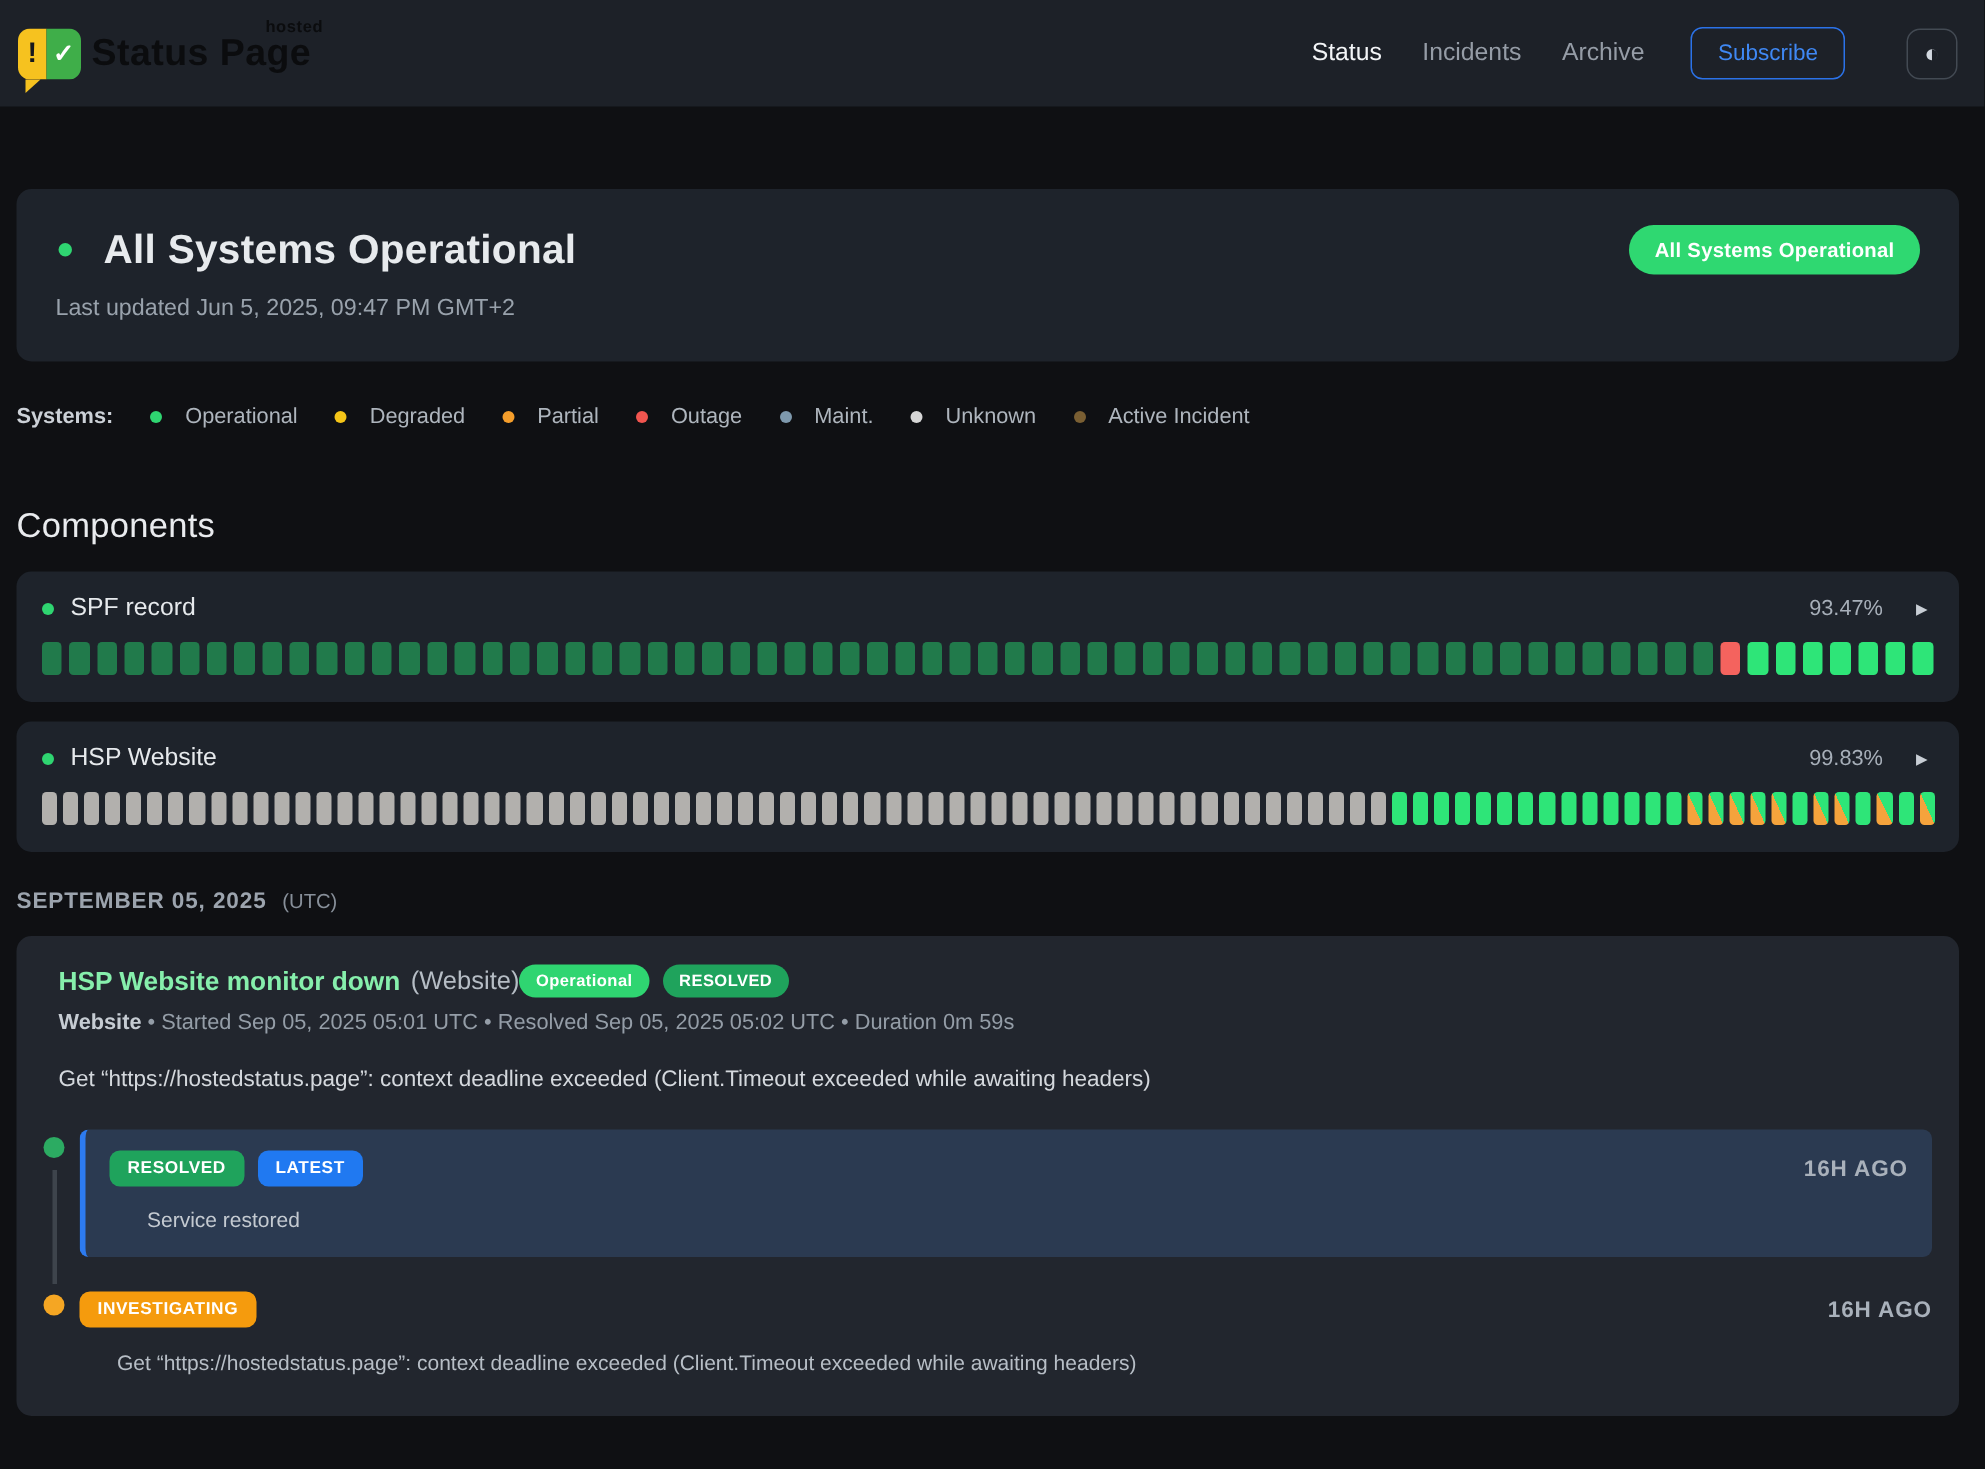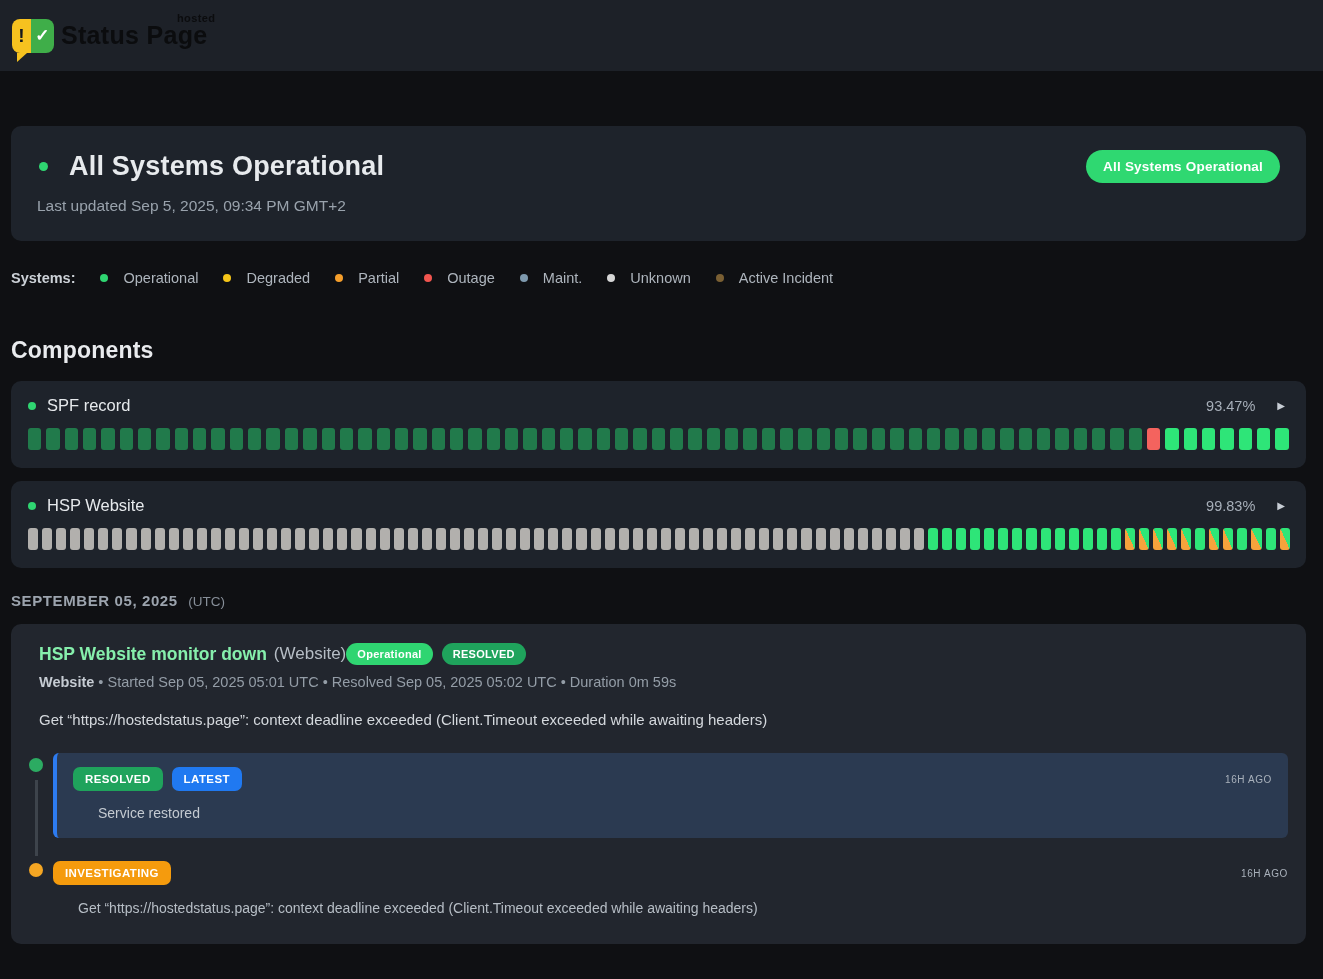--- a/index.html
+++ b/index.html
@@ -56,21 +56,21 @@
     font-size:13.5px; font-weight:700; letter-spacing:.2px;
     padding:9px 17px; border-radius:999px;
   }
   .overview-updated { margin-top:14px; font-size:15.5px; color:#99a2ac; }
   
   .legend { margin-top:20px; padding:9px 0; display:flex; align-items:center; gap:25px; font-size:14.5px; }
   .legend-title { font-weight:700; color:#ccd1d7; }
   .legend-item { display:flex; align-items:center; gap:15px; color:#aeb5bd; }
   .legend-item .dot { width:8px; height:8px; }
   
-  .section-heading { margin-top:42px; font-size:23px; font-weight:700; color:#e9ebee; letter-spacing:.2px; }
+  .section-heading { margin-top:42px; font-size:23px; font-weight:400; color:#e9ebee; letter-spacing:.2px; }
   .component-card { margin-top:17px; padding:15px 17px 18px; }
   .component-card + .component-card { margin-top:13px; }
   .component-head { display:flex; align-items:center; }
   .component-dot { width:8px; height:8px; background:#2fd571; margin-right:11px; }
   .component-name { font-size:16.5px; font-weight:500; color:#e6e9ec; }
   .component-uptime { margin-left:auto; font-size:14.5px; color:#a7afb9; }
   .component-caret { margin-left:22px; margin-right:4px; font-size:10px; color:#c8ced5; cursor:pointer; }
   .bars { margin-top:13px; display:flex; }
   .bars.gap5 { gap:5px; }
   .bars.gap4 { gap:4px; }
@@ -106,52 +106,61 @@
   .gutter.with-line::after {
     content:""; position:absolute; left:6px; top:27px; bottom:-18px;
     width:2.5px; background:#3e444c;
   }
   .latest-box {
     flex:1; background:#2b3a51; border-left:4px solid #2d7bf0;
     border-radius:6px; padding:14px 16px 17px;
   }
   .plain-update { flex:1; padding-top:1px; }
   .update-badges { display:flex; align-items:center; gap:9px; }
-  .update-time { margin-left:auto; font-size:10px; font-weight:400; letter-spacing:.6px; color:#a9b1bb; }
+  .update-time { margin-left:auto; font-size:15px; font-weight:700; letter-spacing:.6px; color:#a9b1bb; }
   .update-msg { margin-top:14px; font-size:14px; color:#c4cad1;margin-left:25px; }
   .plain-update .update-msg { margin-top:15px; color:#b7bec6; }
 </style>
 </head>
 <body>
 
 <header class="topbar">
   <div class="brand">
     <div class="logo-icon">
       <div class="logo-body">
         <div class="logo-left">!</div>
         <div class="logo-right">✓</div>
       </div>
       <div class="logo-tail"></div>
     </div>
     <div class="brand-text">
       <span>Status Page</span>
       <span class="brand-sup">hosted</span>
     </div>
   </div>
+  <nav class="topnav">
+    <a class="navlink active">Status</a>
+    <a class="navlink">Incidents</a>
+    <a class="navlink">Archive</a>
+    <button class="subscribe-btn">Subscribe</button>
+    <button class="theme-btn">
+      <span>◐</span>
+    </button>
+  </nav>
 </header>
 
 <div class="main">
 
   <section class="card overview">
     <div class="overview-titlerow">
       <span class="dot overview-dot" style="background: rgb(47, 213, 113);"></span>
       <h1 class="overview-title">All Systems Operational</h1>
       <span class="overview-badge" style="background: rgb(47, 216, 113);">All Systems Operational</span>
     </div>
-    <div class="overview-updated">Last updated Sep 5, 2025, 09:34 PM GMT+2</div>
+    <div class="overview-updated">Last updated Jun 5, 2025, 09:47 PM GMT+2</div>
   </section>
 
   <div class="legend">
     <span class="legend-title">Systems:</span>
     <span id="legend-items" style="display:flex;align-items:center;gap:25px;">
         <span class="legend-item">
           <span class="dot" style="background: rgb(47, 213, 113);"></span>
           <span>Operational</span>
         </span>
         <span class="legend-item">

